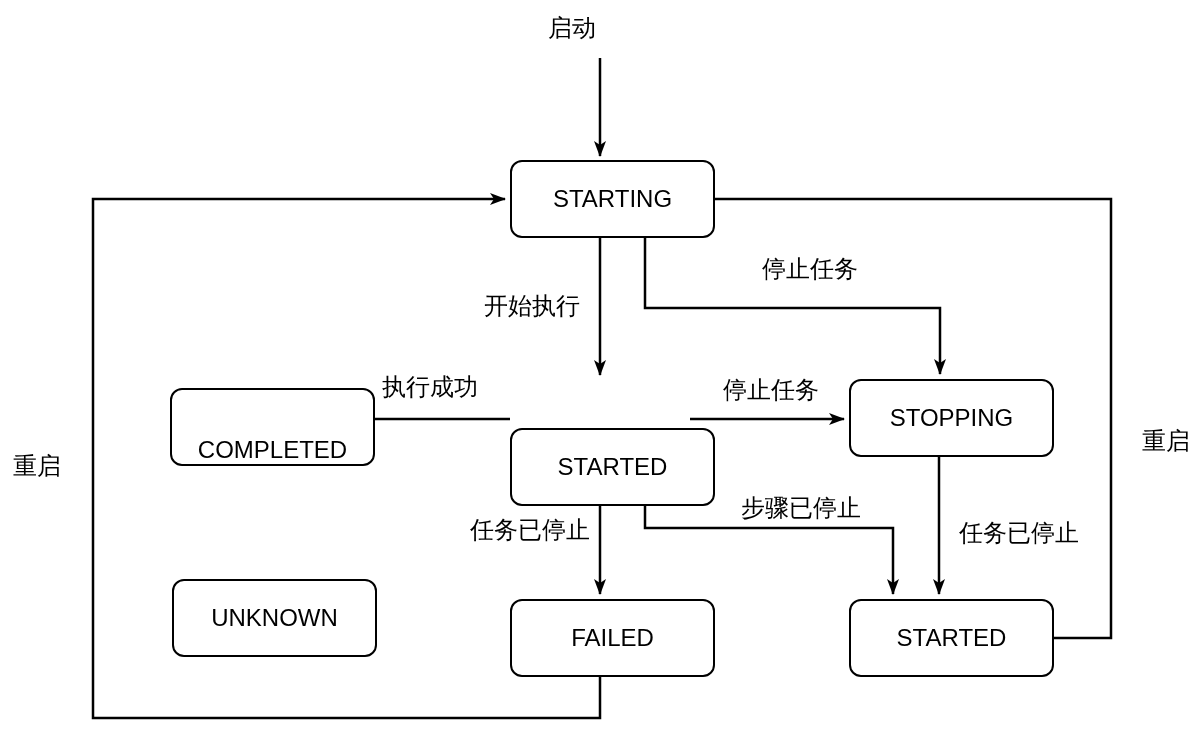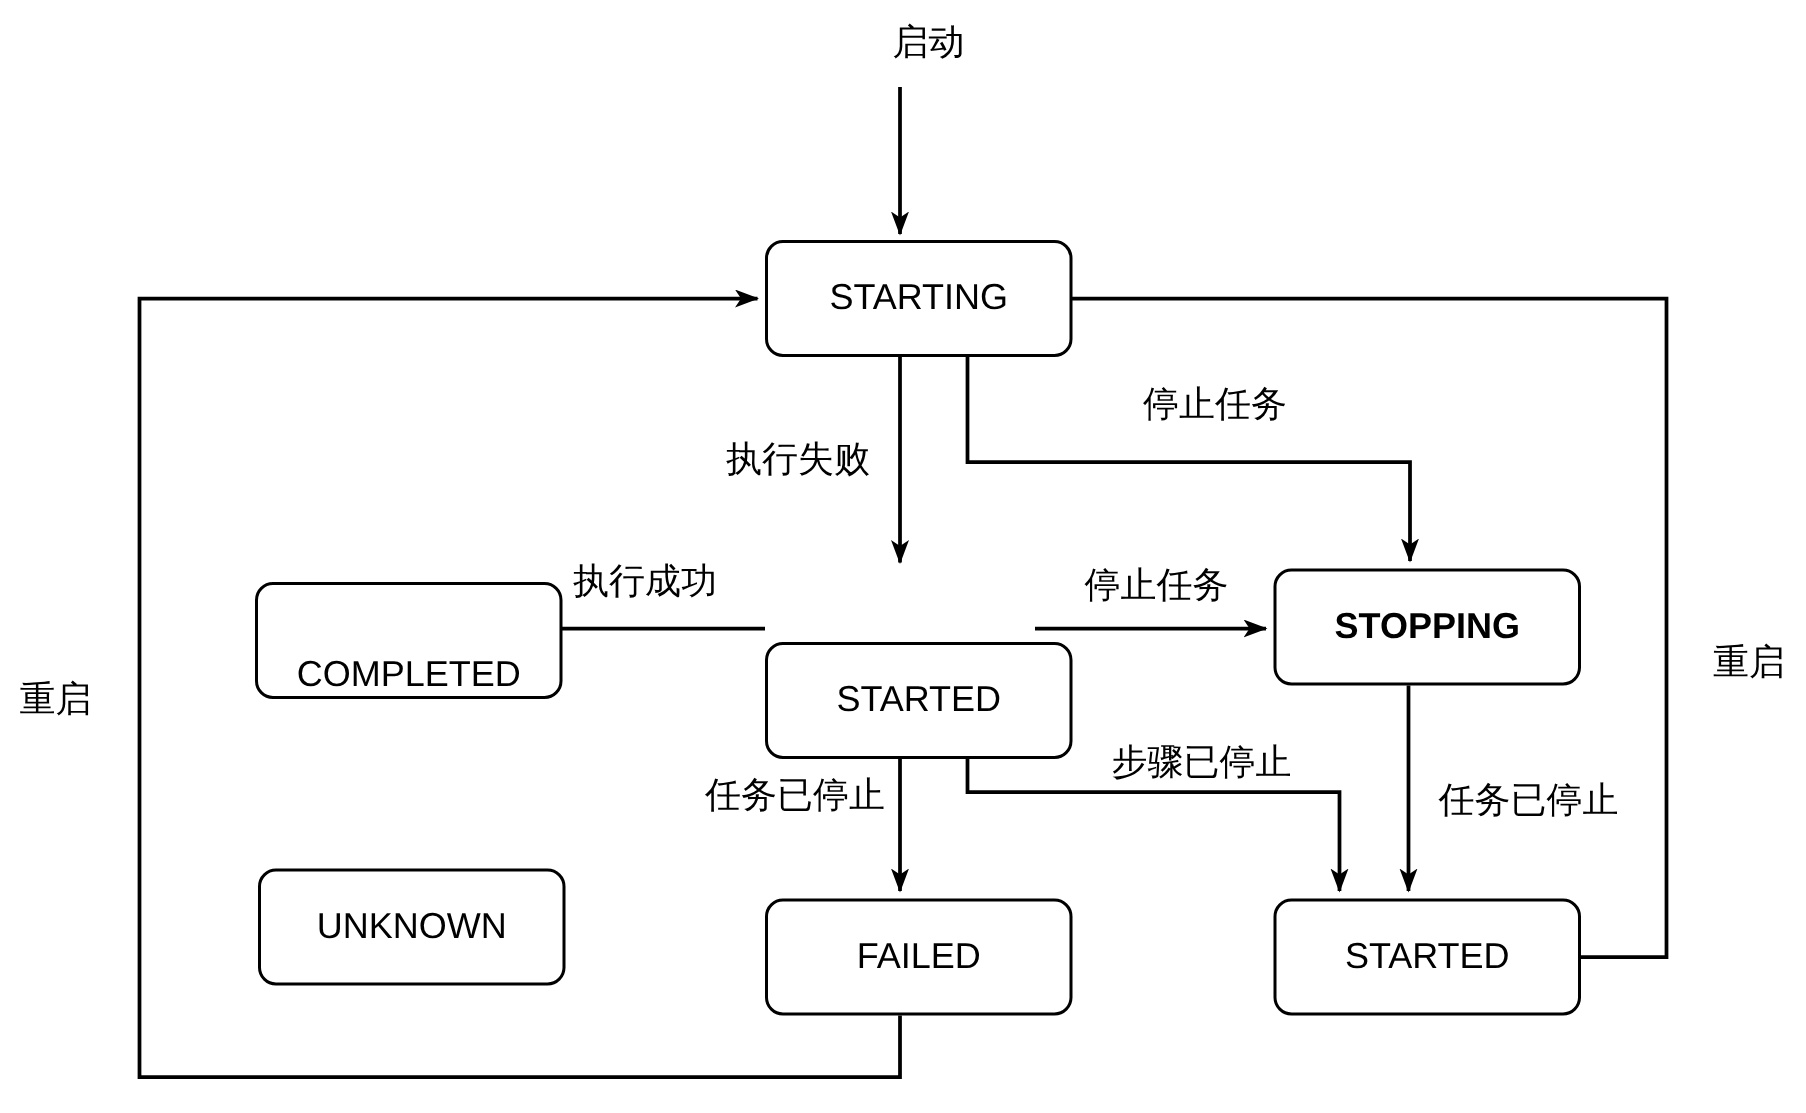--- a/index.html
+++ b/index.html
@@ -75,39 +75,39 @@
   </div>
 
   <div class="node" style="left:510px; top:380px;margin-top:48px;">
     <span>STARTED</span>
   </div>
 
   <div class="node" style="left:170px; top:388px;align-items:flex-end;">
     <span>COMPLETED</span>
   </div>
 
-  <div class="node" style="left:849px; top:379px;font-weight:bold;">
+  <div class="node" style="left:849px; top:379px;">
     <span>STOPPING</span>
   </div>
 
   <div class="node" style="left:510px; top:599px;">
     <span>FAILED</span>
   </div>
 
   <div class="node" style="left:172px; top:579px;">
     <span>UNKNOWN</span>
   </div>
 
   <div class="node" style="left:849px; top:599px;">
     <span>STARTED</span>
   </div>
 
-  <div class="edge-label" style="left:619px; top:28px;">启动</div>
+  <div class="edge-label" style="left:572px; top:28px;">启动</div>
 
-  <div class="edge-label" style="left:532px; top:306px;">执行失败</div>
+  <div class="edge-label" style="left:532px; top:306px;">开始执行</div>
 
   <div class="edge-label" style="left:810px; top:269px;">停止任务</div>
 
   <div class="edge-label" style="left:430px; top:387px;">执行成功</div>
 
   <div class="edge-label" style="left:771px; top:390px;">停止任务</div>
 
   <div class="edge-label" style="left:530px; top:530px;">任务已停止</div>
 
   <div class="edge-label" style="left:801px; top:508px;">步骤已停止</div>

